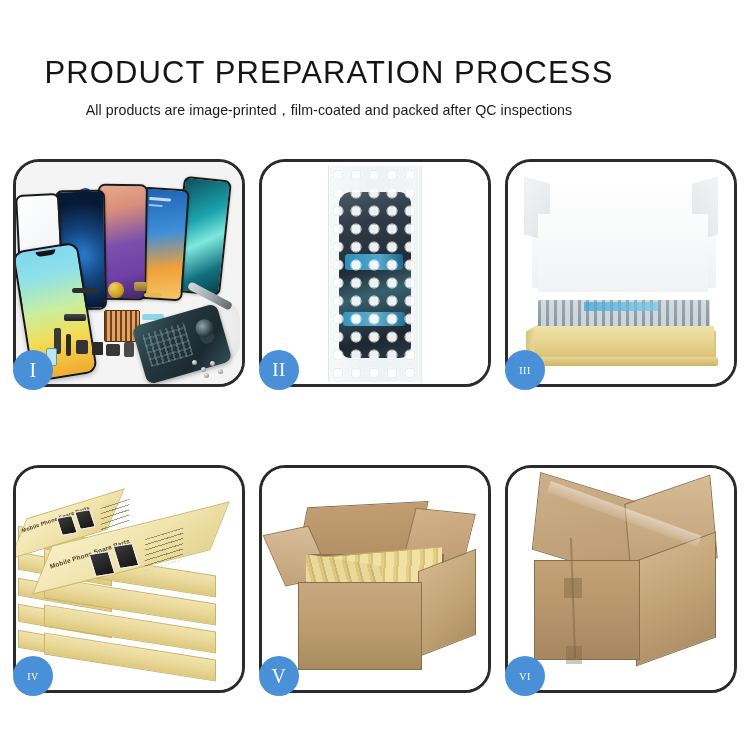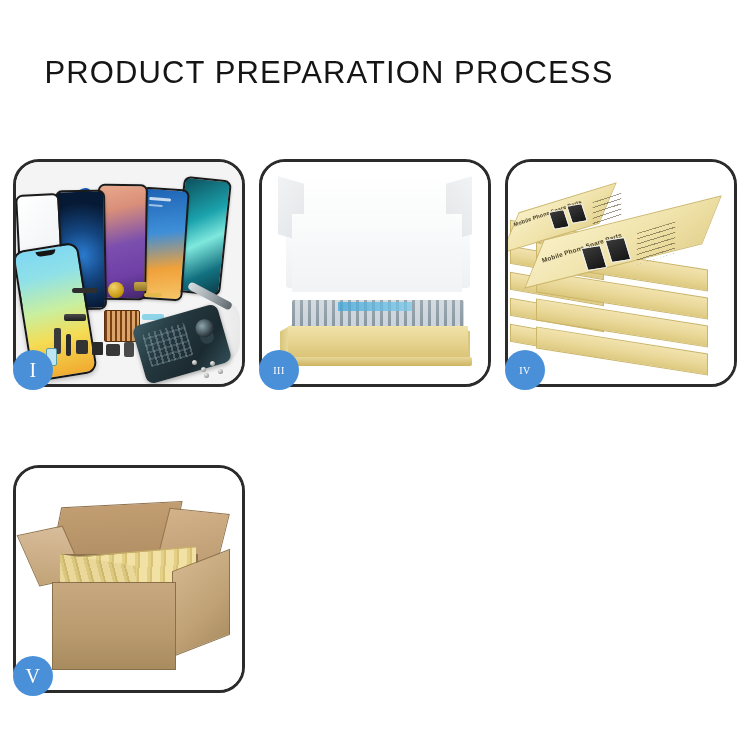--- a/index.html
+++ b/index.html
@@ -484,20 +484,21 @@
     transform: rotate(-2deg);
   }
 </style>
 </head>
 <body>
 
 <div class="page">
 
   <div class="header">
     <div class="title">PRODUCT PREPARATION PROCESS</div>
+    <div class="subtitle">All products are image-printed，film-coated and packed after QC inspections</div>
   </div>
 
   <div class="grid">
 
     <div class="panel gray">
       <div class="panel-inner">
         <div class="ph-blue-back"></div>
         <div class="ph ph-a"></div>
         <div class="ph ph-b"></div>
         <div class="ph ph-c"></div>
@@ -529,20 +530,30 @@
           <span style="left:0;top:2px"></span>
           <span style="left:9px;top:9px"></span>
           <span style="left:18px;top:3px"></span>
           <span style="left:26px;top:11px"></span>
           <span style="left:12px;top:15px"></span>
         </div>
       </div>
       <div class="badge narrow">I</div>
     </div>
 
+    <div class="panel">
+      <div class="panel-inner">
+        <div class="bag">
+          <div class="bag-part"></div>
+          <div class="bubbles2"></div>
+          <div class="bubbles"></div>
+        </div>
+      </div>
+      <div class="badge">II</div>
+    </div>
 
     <div class="panel">
       <div class="panel-inner">
         <div class="m3-lidback"></div>
         <div class="m3-flapL"></div>
         <div class="m3-flapR"></div>
         <div class="m3-inner"></div>
         <div class="m3-contents"></div>
         <div class="m3-sideL"></div>
         <div class="m3-sideR"></div>
@@ -592,15 +603,28 @@
         <div class="c5-boxes"></div>
         <div class="c5-boxes2"></div>
         <div class="c5-rim"></div>
         <div class="c5-rim2"></div>
         <div class="c5-side"></div>
         <div class="c5-front"></div>
       </div>
       <div class="badge narrow">V</div>
     </div>
 
+    <div class="panel">
+      <div class="panel-inner">
+        <div class="c6-top"></div>
+        <div class="c6-top2"></div>
+        <div class="c6-side"></div>
+        <div class="c6-front"></div>
+        <div class="c6-tape"></div>
+        <div class="c6-seam"></div>
+        <div class="c6-tab1"></div>
+        <div class="c6-tab2"></div>
+      </div>
+      <div class="badge wide">VI</div>
+    </div>
 
   </div>
 </div>
 
 </body></html>

